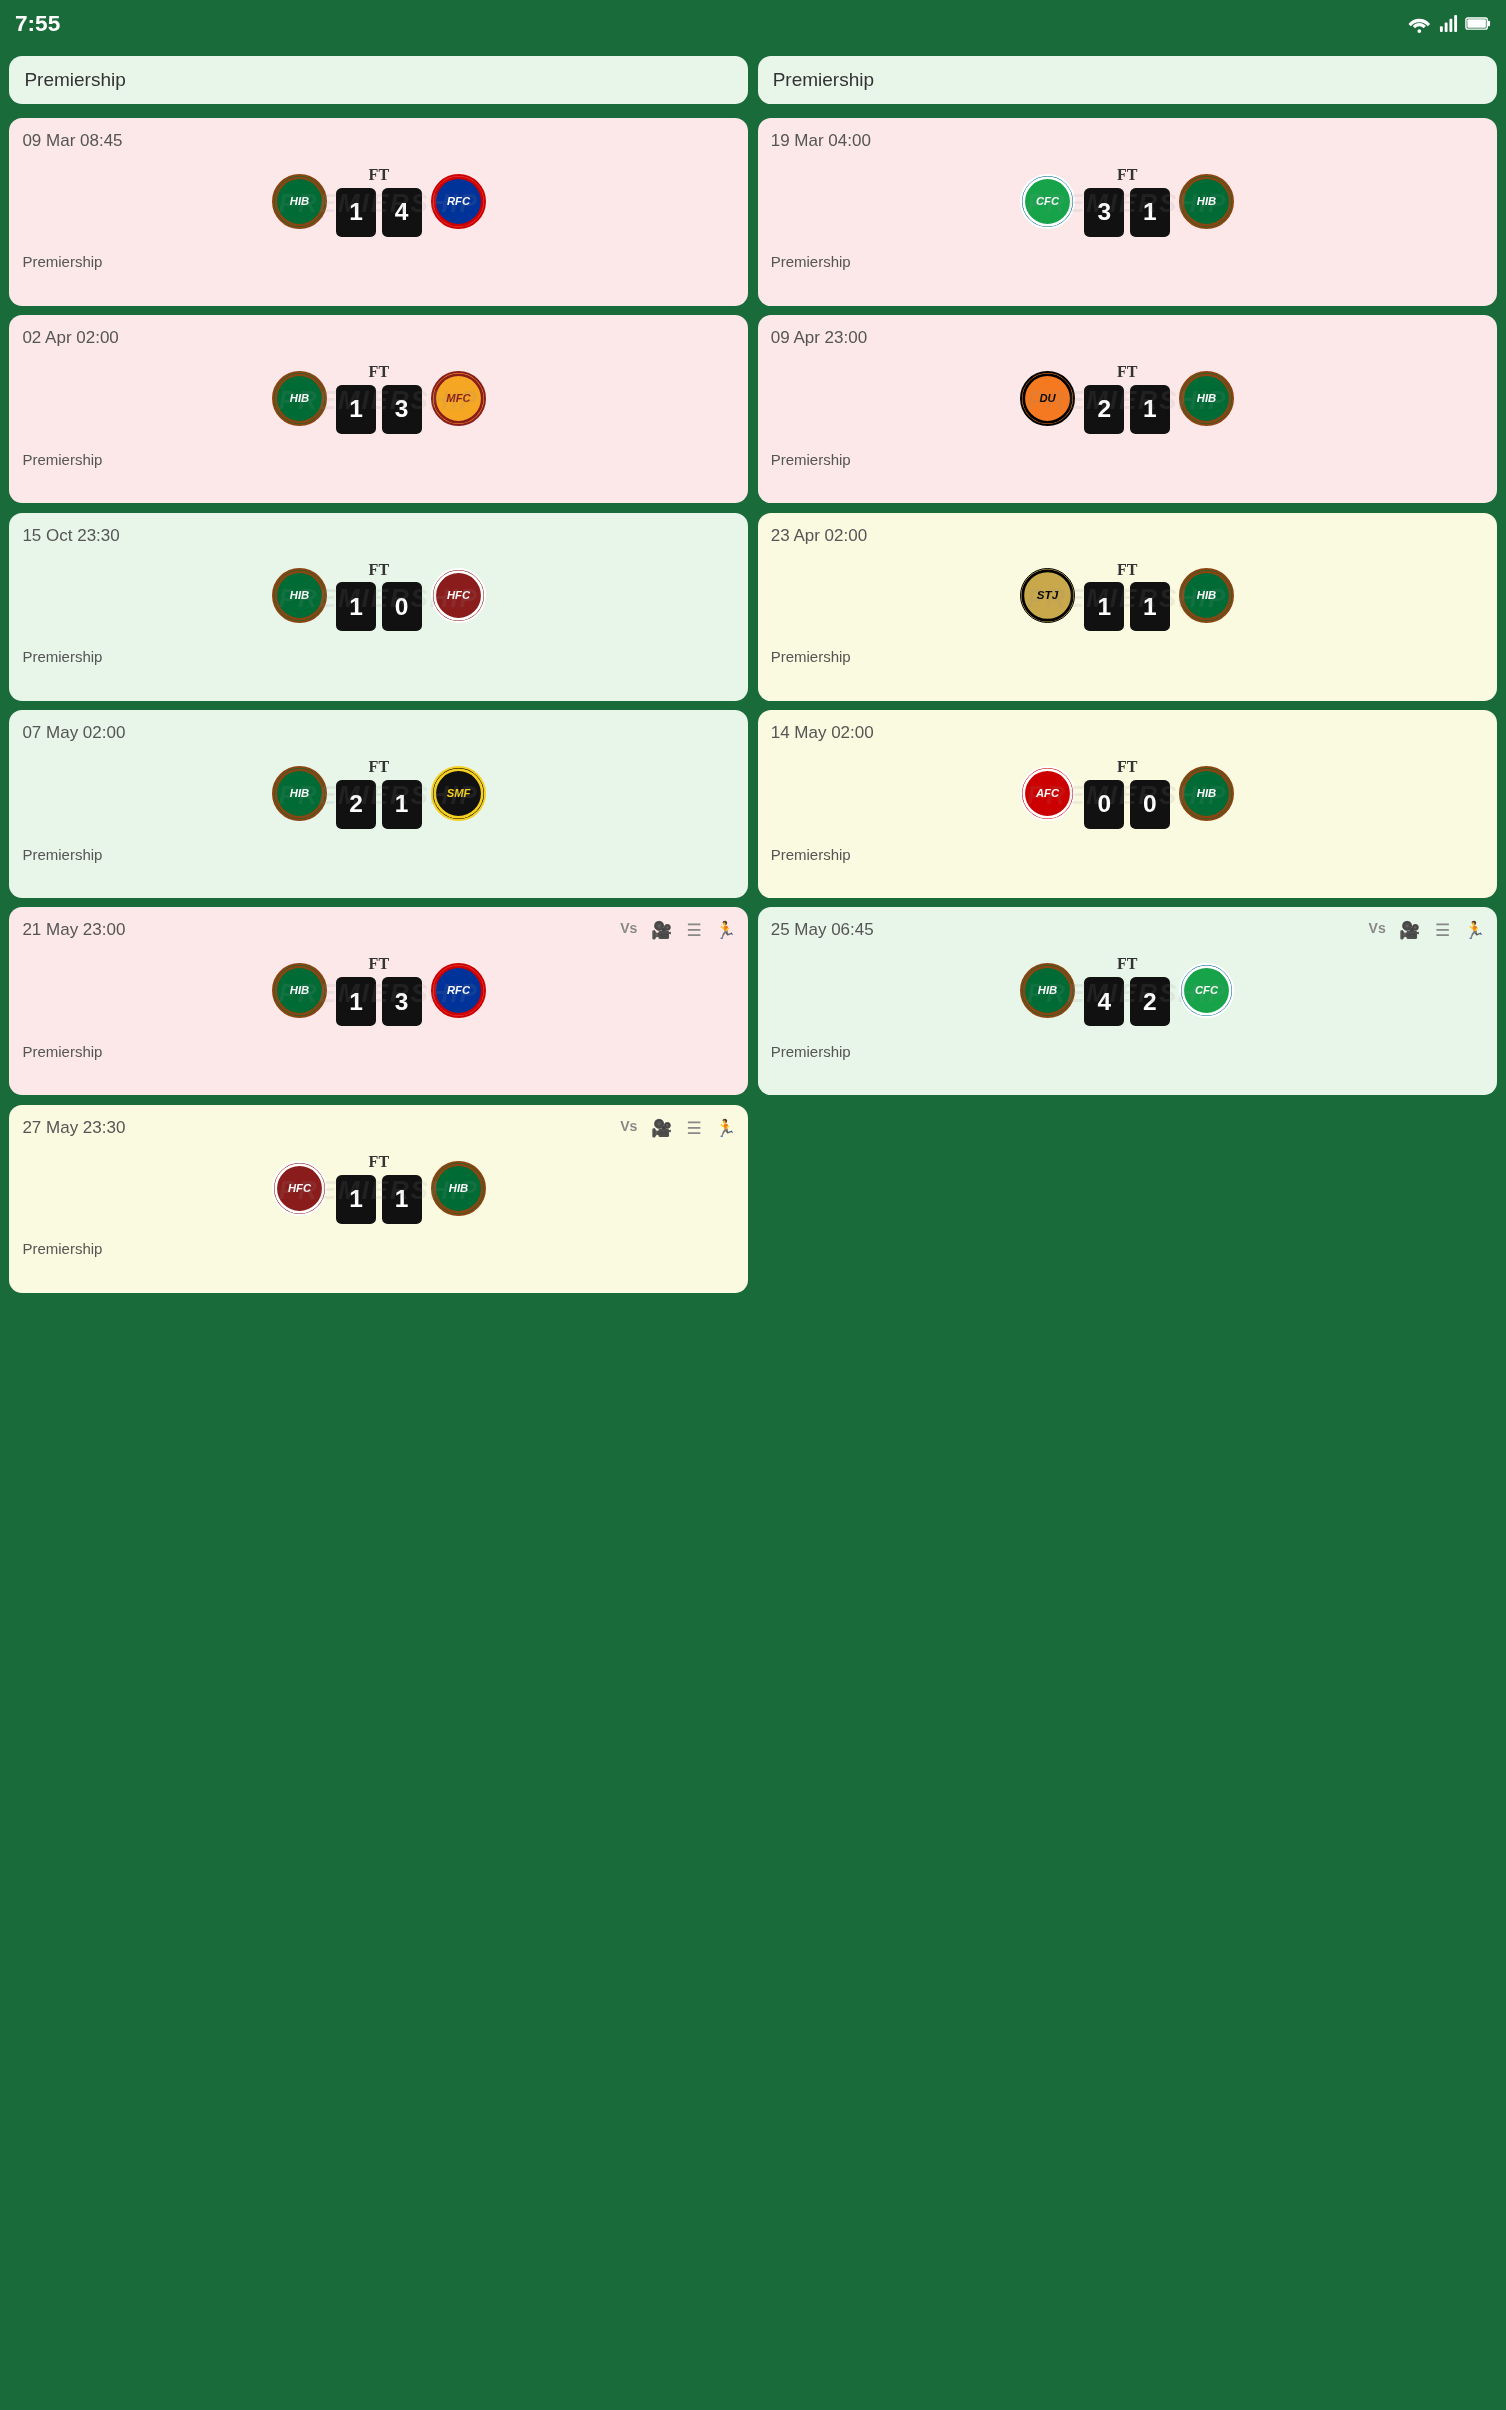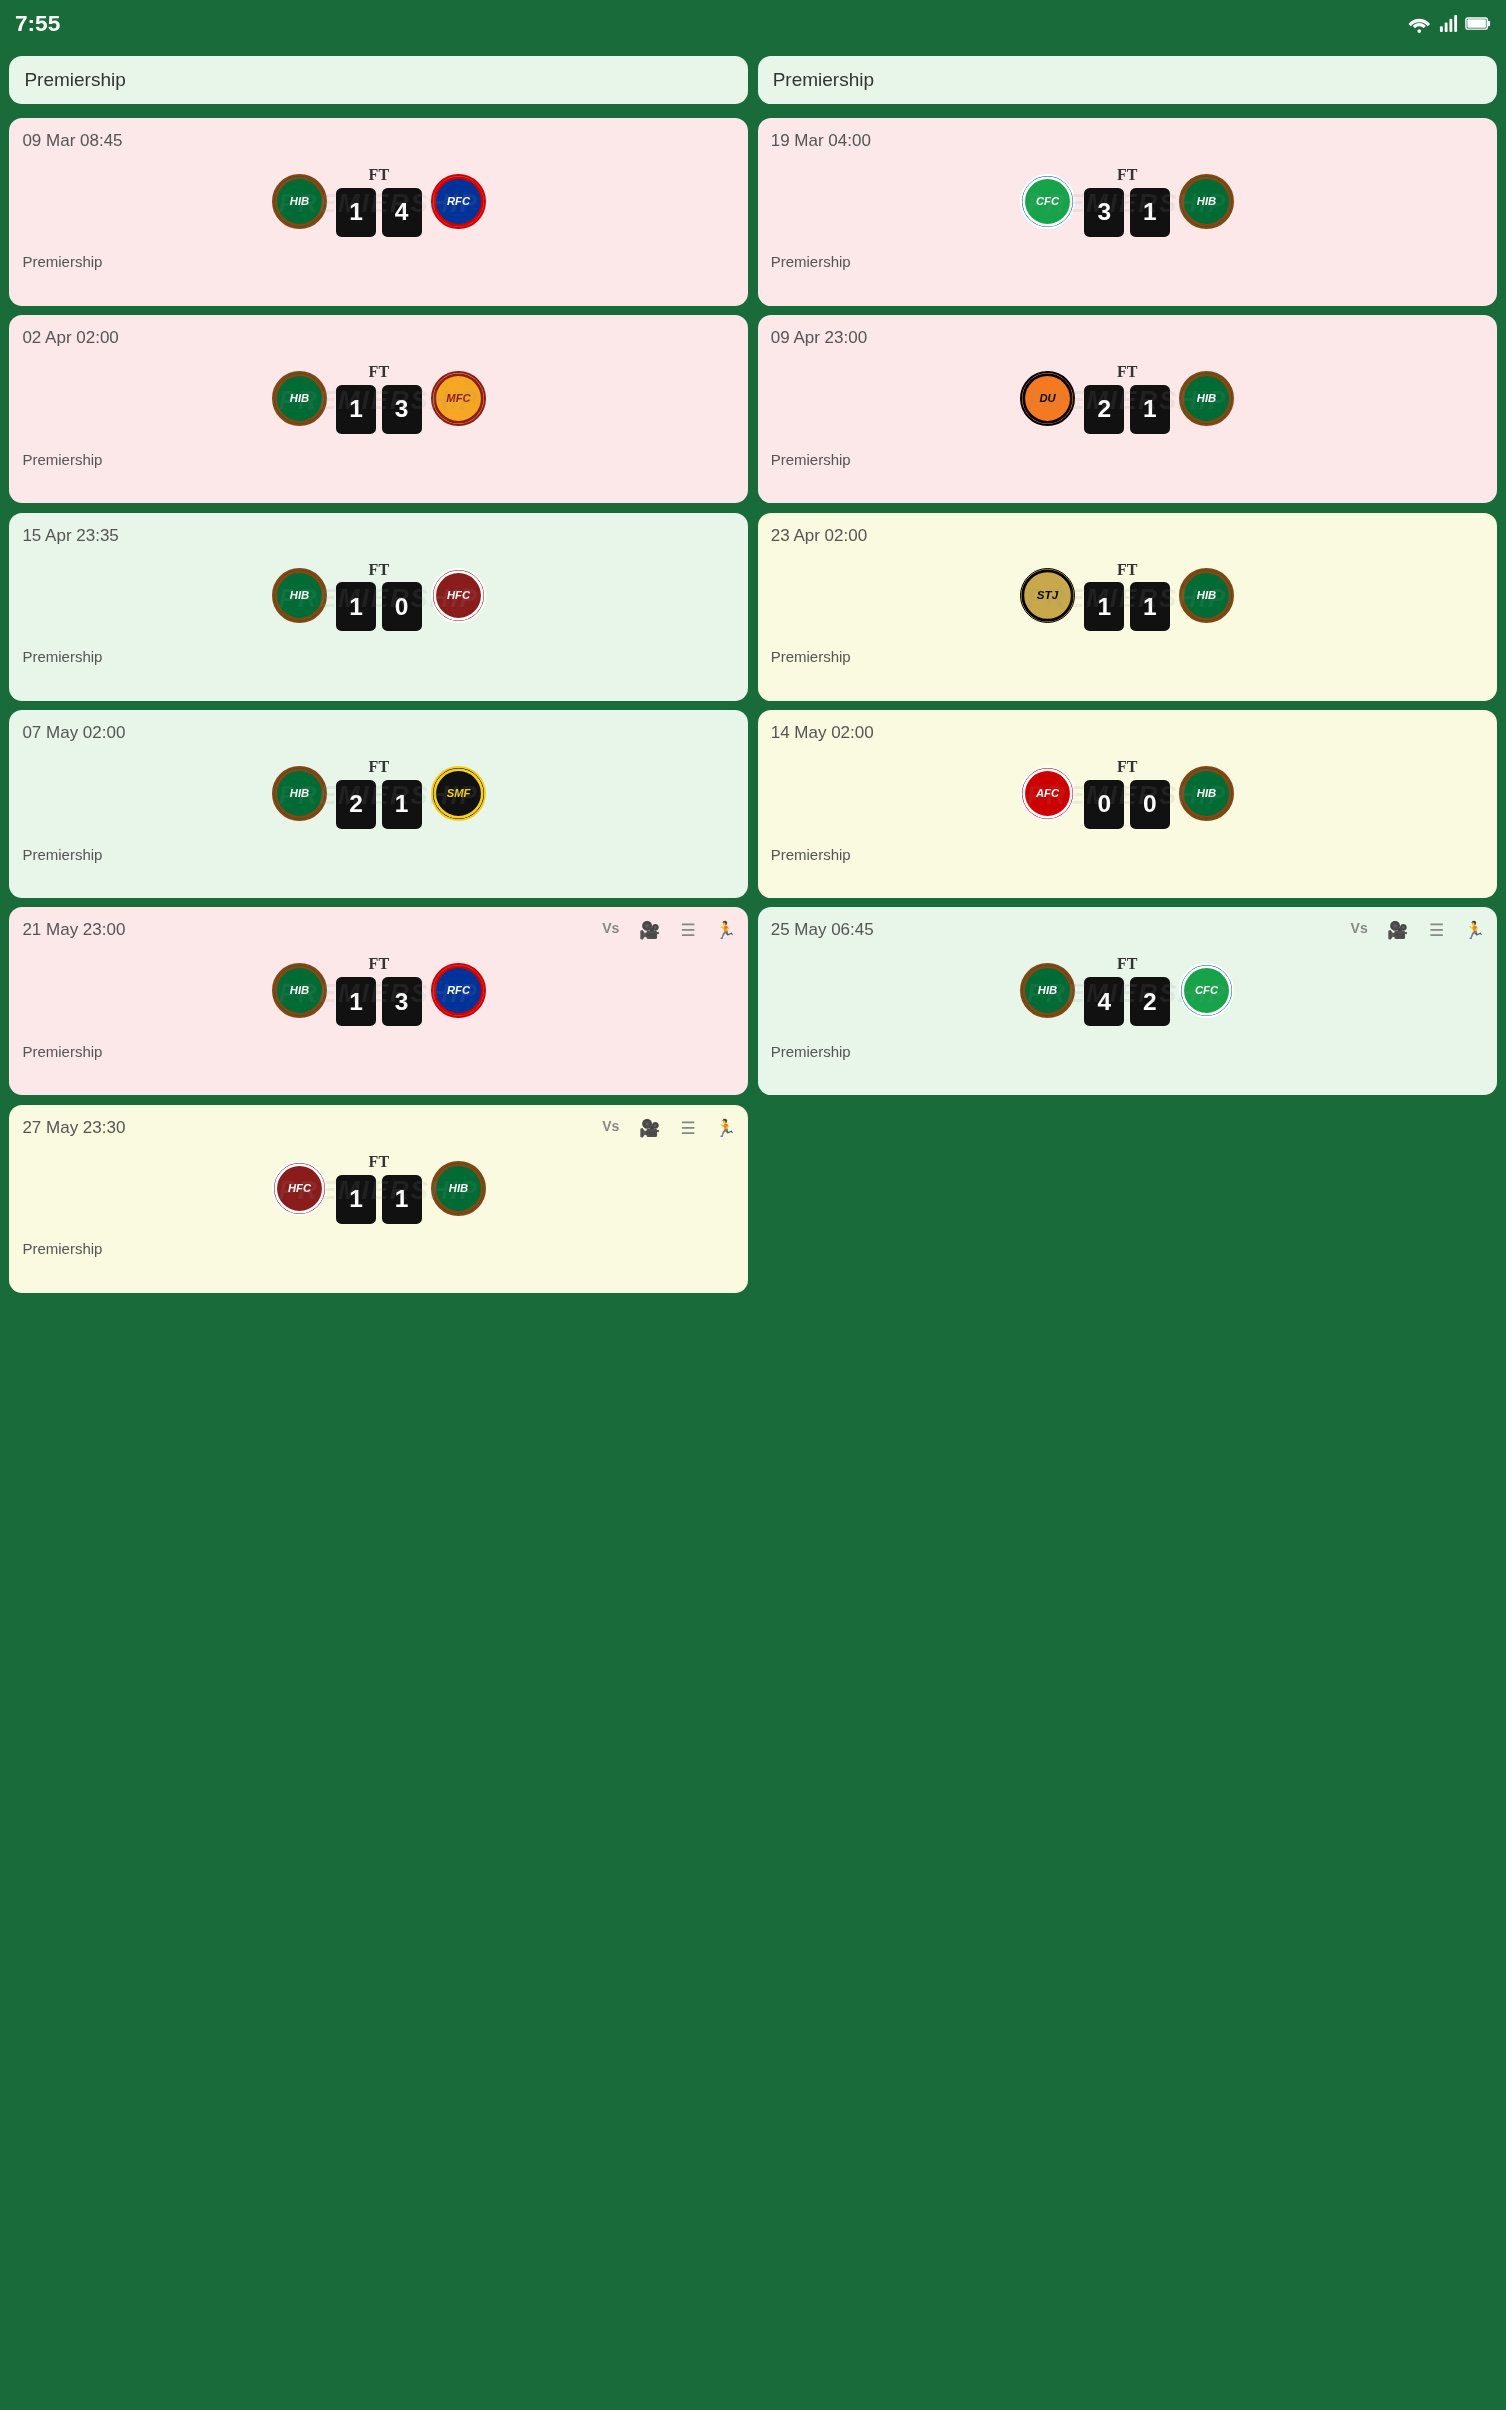--- a/index.html
+++ b/index.html
@@ -49,21 +49,21 @@
       font-size: 17px;
       color: #555;
       margin-bottom: 5.6px;
       font-weight: 400;
     }
     .card-actions {
       position: absolute;
       top: 13px;
       right: 11.3px;
       display: flex;
-      gap: 20px;
+      gap: 14px;
       color: #888;
       font-size: 15px;
     }
 
     .match-content {
       display: flex;
       align-items: center;
       justify-content: center;
       gap: 9.4px;
       padding: 9.4px 0 13px 0;
@@ -301,21 +301,21 @@
       <div class="team-logo logo-hibernian">
         <svg width="55" height="55" viewBox="0 0 58 58" style="font-size:8px">
     <circle cx="29" cy="29" r="27" fill="#006b35" stroke="#8B4513" stroke-width="3"></circle>
     <text x="29" y="33" font-size="12.76" fill="#ffffff" text-anchor="middle" font-weight="bold" font-family="Arial">HIB</text>
   </svg>
       </div>
     </div>
     <div class="card-league">Premiership</div>
   </div>
     <div class="match-card green">
-    <div class="card-date">15 Apr 23:35</div>
+    <div class="card-date">15 Oct 23:30</div>
 
     <div class="match-content">
       <div class="watermark">PREMIERSHIP</div>
       <div class="team-logo logo-hibernian">
         <svg width="55" height="55" viewBox="0 0 58 58" style="font-size:8px">
     <circle cx="29" cy="29" r="27" fill="#006b35" stroke="#8B4513" stroke-width="3"></circle>
     <text x="29" y="33" font-size="12.76" fill="#ffffff" text-anchor="middle" font-weight="bold" font-family="Arial">HIB</text>
   </svg>
       </div>
       <div class="score-area">

